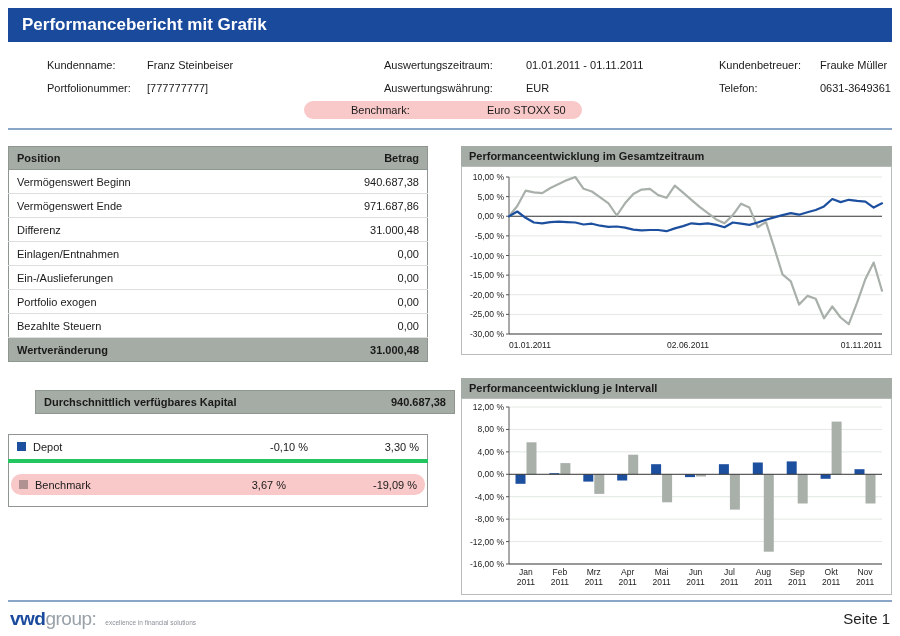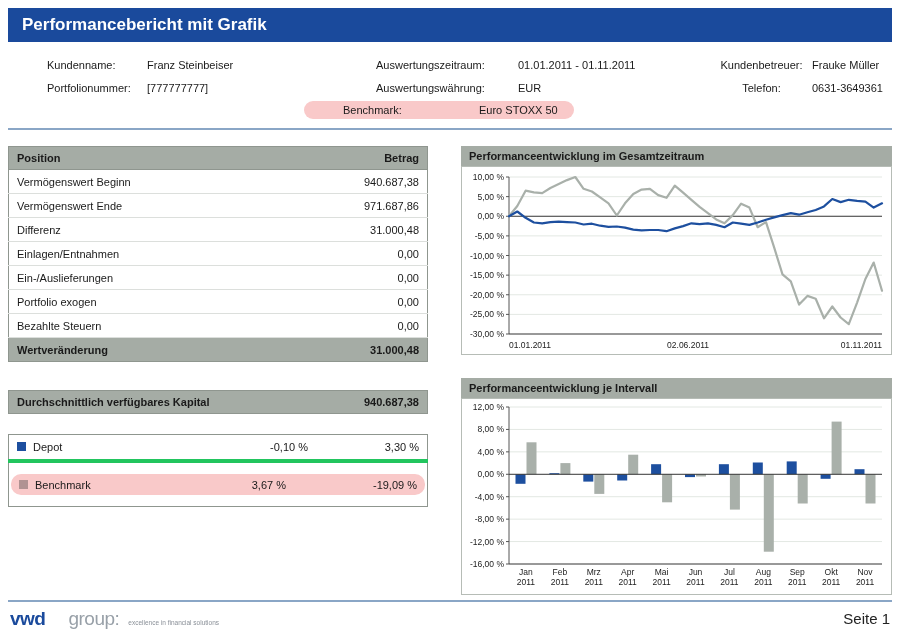--- a/index.html
+++ b/index.html
@@ -11,22 +11,22 @@
 
   .titlebar {
     background:var(--header-blue,#1a4a9c); color:#fff; height:34px; line-height:34px;
     font-size:17px; font-weight:bold; padding-left:14px;
   }
 
   .info { padding:11px 0 0 6px; font-size:11px; }
   .info-row { display:flex; align-items:center; height:23px; }
   .lbl { color:#1a1a1a;padding-left:33px; }
   .w1 { width:100px; } .v1 { width:196px; }
-  .w2 { width:142px; } .v2 { width:160px; }
-  .w3 { width:101px;text-align:center; } .v3 { flex:1; }
+  .w2 { width:142px;margin-left:8px; } .v2 { width:160px; }
+  .w3 { width:101px; } .v3 { flex:1; }
   .info-row3 { padding-left:296px; height:22px; }
   .pill {
     display:flex; align-items:center; background:var(--highlight-pink,#f9c9c9);
     border-radius:10px; padding:3px 16px 3px 6px; margin-left:-6px;
   }
   .pill .w2 { width:136px; }
 
   .divider { height:2px; background:var(--divider-blue,#8aa6c6); margin-top:7px; }
 
   .main { display:flex; gap:33px; margin-top:16px; }
@@ -35,21 +35,21 @@
 
   table { border-collapse:collapse; font-size:11px; width:100%; }
   .pos { border:1px solid #8f968f; }
   .pos td { padding:0 8px; height:23px; }
   .pos .hdr td { background:var(--table-header,#a5aca5); font-weight:bold; height:22px; border-bottom:1px solid #8f968f; }
   .pos .r td { border-bottom:1px solid #dcdfdc; }
   .pos .group-start td { border-top:1px solid #8f968f; }
   .pos .ftr td { background:var(--table-header,#a5aca5); font-weight:bold; border-top:1px solid #5a615a;margin-left:28px; }
   .num { text-align:right; }
 
-  .kapital { margin-top:28px; border:1px solid #8f968f; }
+  .kapital { margin-top:28px; border:1px solid #8f968f;margin-left:27px; }
   .kapital td { background:var(--table-header,#a5aca5); font-weight:bold; height:22px; padding:0 8px; }
 
   .perf { margin-top:20px; border:1px solid #8f968f; }
   .perf td { padding:0 8px; height:24px; }
   .perf .hdr td { background:var(--table-header,#a5aca5); font-weight:bold; border-bottom:1px solid #8f968f; }
   .perf .c1 { width:160px; } .perf .c2 { width:115px; text-align:right; } .perf .c3 { text-align:right; }
   .perf .depot-row td { border-bottom:4px solid #22c55e; }
   .perf .bench-cell { padding:0 2px; }
   .bench-pill {
     display:flex; align-items:center; background:var(--highlight-pink,#f9c9c9);
@@ -66,21 +66,21 @@
     padding:4px 8px 3px 8px; height:13px;
   }
   .chart-box { border:1px solid #b6bcb6; background:#fff; line-height:0; }
   .panel2 { margin-top:23px; }
   svg text { font-family:"Liberation Sans", sans-serif; }
 
   .footer-line { position:absolute; left:8px; right:8px; top:600px; height:2px; background:var(--divider-blue,#8aa6c6); }
   .footer { position:absolute; left:10px; right:10px; top:608px; display:flex; justify-content:space-between; align-items:flex-end; }
   .logo { font-size:19px; letter-spacing:-0.5px; }
   .logo-vwd { font-weight:bold; color:var(--header-blue,#1a4a9c); }
-  .logo-group { color:#98a0a8;padding-left:23px; }
+  .logo-group { color:#98a0a8; }
   .logo-tag { font-size:6.5px; color:#8a9098; margin-left:9px; letter-spacing:0; }
   .page-num { font-size:15px; color:#222; padding-bottom:3px;margin-left:20px; }
 </style>
 </head>
 <body>
 
 <div class="page">
 
   <div class="titlebar">Performancebericht mit Grafik</div>
 

